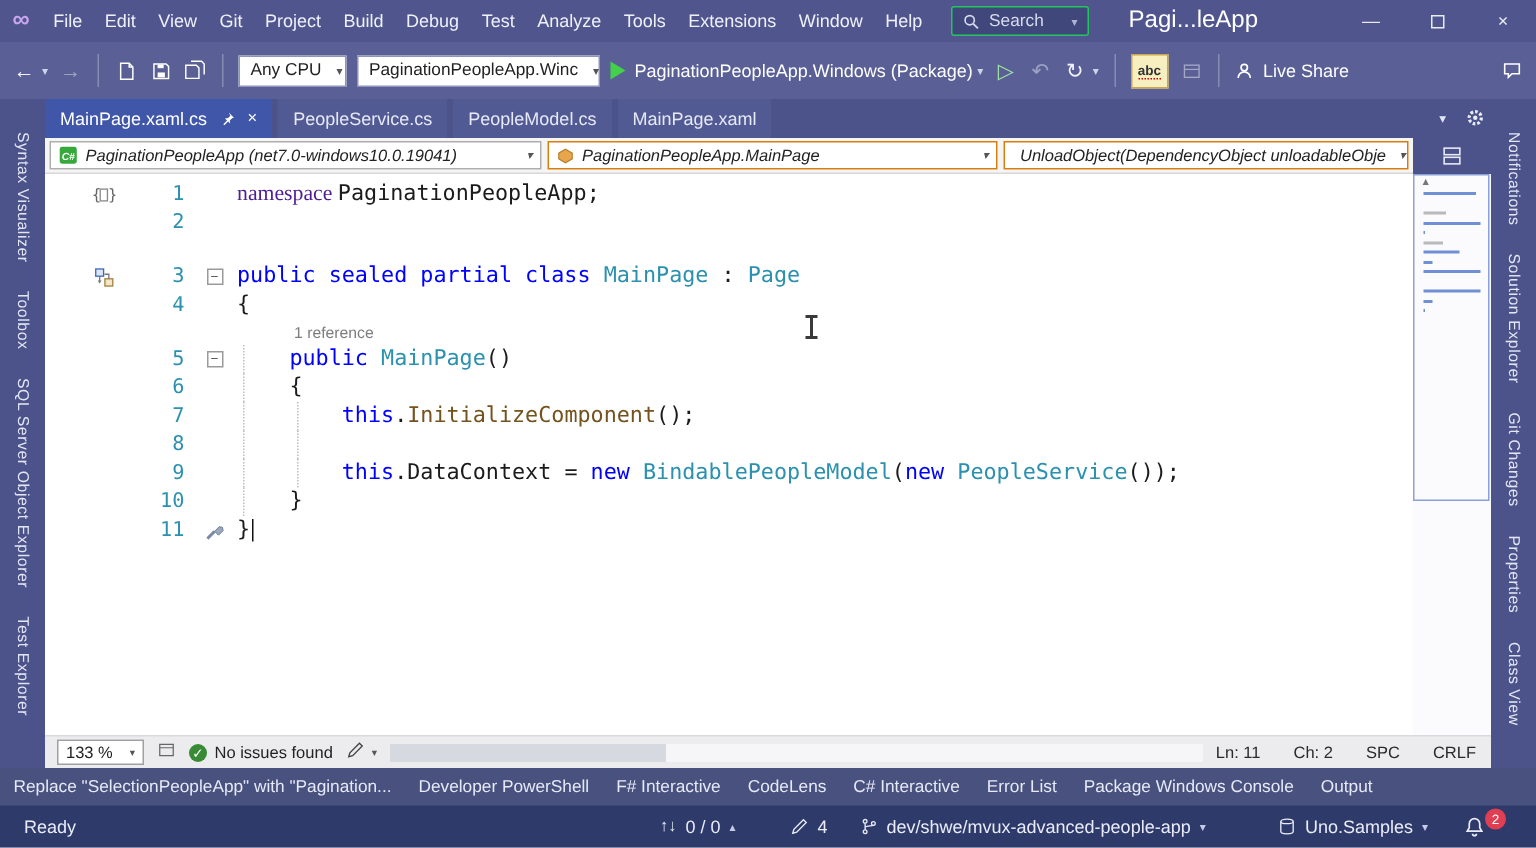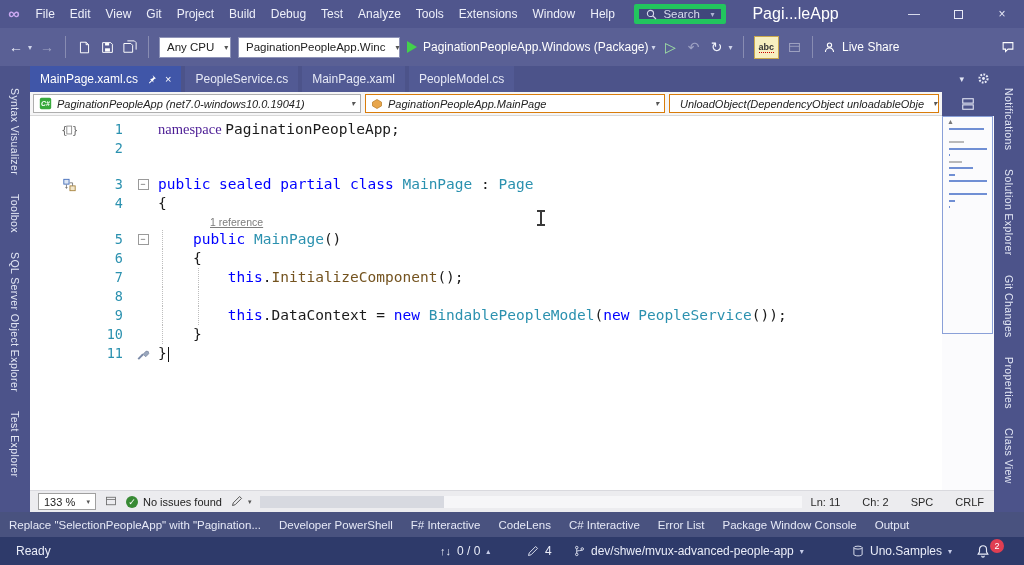--- a/index.html
+++ b/index.html
@@ -4,21 +4,21 @@
 <style>
   *{margin:0;padding:0;box-sizing:border-box;}
   html,body{width:1024px;height:565px;overflow:hidden;}
   body{position:relative;background:#4c538a;font-family:"Liberation Sans",sans-serif;-webkit-font-smoothing:antialiased;}
 
   
   .titlebar{position:absolute;top:0;left:0;right:0;height:28px;background:#50568d;display:flex;align-items:center;color:#eef0fa;}
   .vs-logo{width:28px;text-align:center;font-size:16px;font-weight:bold;color:#c9a7f0;}
   .menu-bar{display:flex;}
   .menu-item{padding:0 7.5px;font-size:12px;line-height:28px;cursor:default;}
-  .search-box{margin-left:12px;background:#40477b;border:5px solid #22c55e;border-radius:2px;height:20px;display:flex;align-items:center;padding:0 7px;gap:6px;font-size:11.5px;color:#d8dbee;width:92px;}
+  .search-box{margin-left:12px;background:#40477b;border:1px solid #22c55e;border-radius:2px;height:20px;display:flex;align-items:center;padding:0 7px;gap:6px;font-size:11.5px;color:#d8dbee;width:92px;}
   .search-box .caret{margin-left:auto;font-size:8px;color:#aeb3d4;}
   .win-title{margin-left:26px;font-size:16px;color:#fff;white-space:nowrap;}
   .win-controls{margin-left:auto;display:flex;height:28px;}
   .win-btn{width:44px;text-align:center;line-height:28px;font-size:12px;color:#e8eaf6;}
   .maxbox{display:inline-block;width:9px;height:9px;border:1px solid #e8eaf6;vertical-align:middle;}
 
   
   .toolbar{position:absolute;top:28px;left:0;right:0;height:38px;background:#5a6095;display:flex;align-items:center;padding:0 8px;gap:7px;color:#f0f2fb;font-size:13px;}
   .tb-icon{min-width:16px;height:22px;display:flex;align-items:center;justify-content:center;font-size:14px;}
   .tb-icon.dim{opacity:.45;}
@@ -212,24 +212,24 @@
         <svg width="11" height="11" viewBox="0 0 16 16">
           <path d="M9.5 1.5l5 5-1.8.5-2.2 2.2.3 3-2-2-3.6 3.6-1-1 3.6-3.6-2-2 3-.3 2.2-2.2z" fill="#fff"></path>
         </svg>
       </span>
       <span class="close">×</span>
     </div>
     <div class="tab">
       <span>PeopleService.cs</span>
     </div>
     <div class="tab">
+      <span>PeopleModel.cs</span>
+    </div>
+    <div class="tab">
       <span>MainPage.xaml</span>
-    </div>
-    <div class="tab">
-      <span>PeopleModel.cs</span>
     </div>
   </div>
 <div class="tabstrip-extra">
   <span>▾</span>
   <span><svg width="13" height="13" viewBox="0 0 16 16">
         <circle cx="8" cy="8" r="5" fill="none" stroke="#e8ebf8" stroke-width="2.6" stroke-dasharray="2.2 1.6"></circle>
         <circle cx="8" cy="8" r="1.8" fill="#e8ebf8"></circle>
       </svg></span>
 </div>
 
@@ -323,21 +323,21 @@
       <div class="crow">
         <span class="gut"></span>
         <span class="num">4</span>
         <span class="fold"></span>
         <span class="codecell"><span style="color: rgb(27, 27, 27);">{</span></span>
       </div>
       <div class="crow lensrow">
         <span class="gut"></span>
         <span class="num"></span>
         <span class="fold"></span>
-        <span class="codecell"><span class="lens" style="margin-left: 52px; text-decoration: underline;">1 reference</span></span>
+        <span class="codecell"><span class="lens" style="margin-left: 38px;">1 reference</span></span>
       </div>
       <div class="crow">
         <span class="gut"></span>
         <span class="num">5</span>
         <span class="fold">
           <span class="foldbox">−</span>
         </span>
         <span class="codecell"><span class="guide" style="left: 4px;"></span><span style="color: rgb(27, 27, 27);">    </span><span style="color: rgb(0, 0, 255);">public </span><span style="color: rgb(43, 145, 175);">MainPage</span><span style="color: rgb(27, 27, 27);">()</span></span>
       </div>
       <div class="crow">
@@ -432,21 +432,21 @@
   </div>
 </div>
 
 <div class="panel-tabs">
     <span class="panel-tab">Replace "SelectionPeopleApp" with "Pagination...</span>
     <span class="panel-tab">Developer PowerShell</span>
     <span class="panel-tab">F# Interactive</span>
     <span class="panel-tab">CodeLens</span>
     <span class="panel-tab">C# Interactive</span>
     <span class="panel-tab">Error List</span>
-    <span class="panel-tab">Package Window Console</span>
+    <span class="panel-tab">Package Windows Console</span>
     <span class="panel-tab">Output</span>
   </div>
 
 <div class="statusbar">
   <div class="sb-abs" style="left:16px">
       <span>Ready</span>
     </div>
   <div class="sb-abs" style="left:440px">
     <span style="font-size:11px">↑↓</span>
     <span>0 / 0</span>

